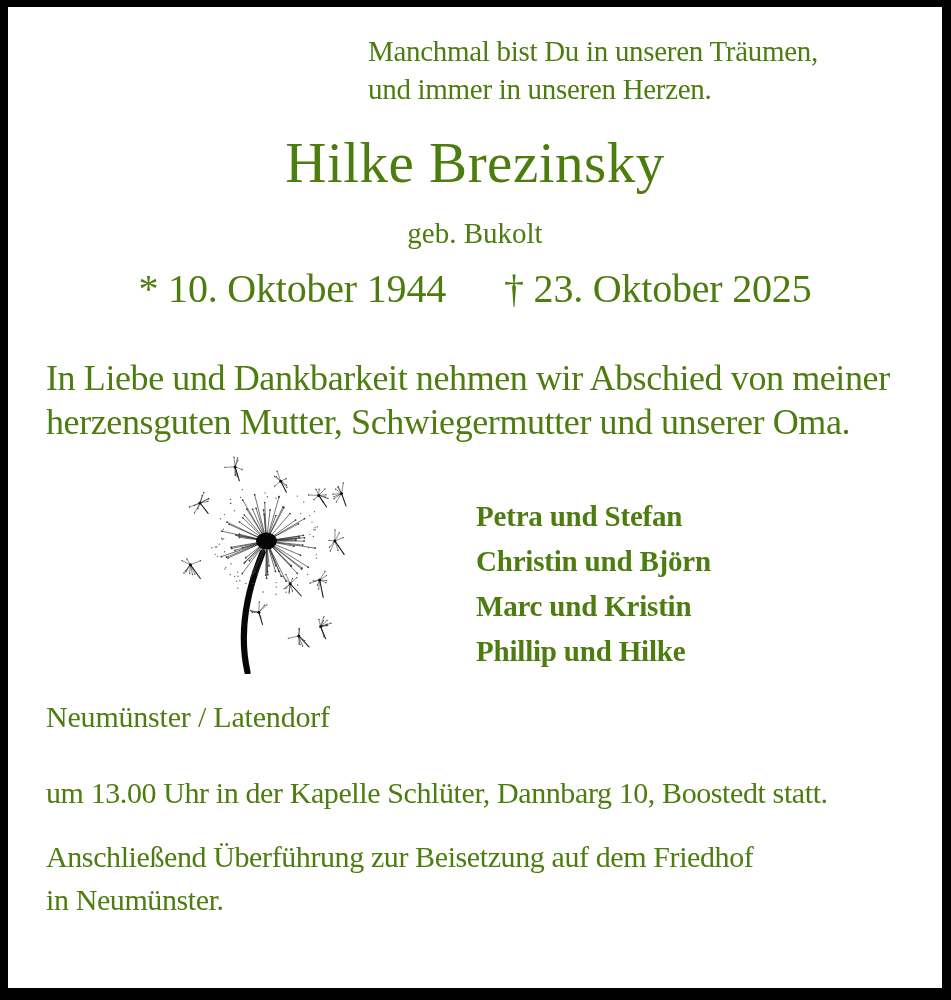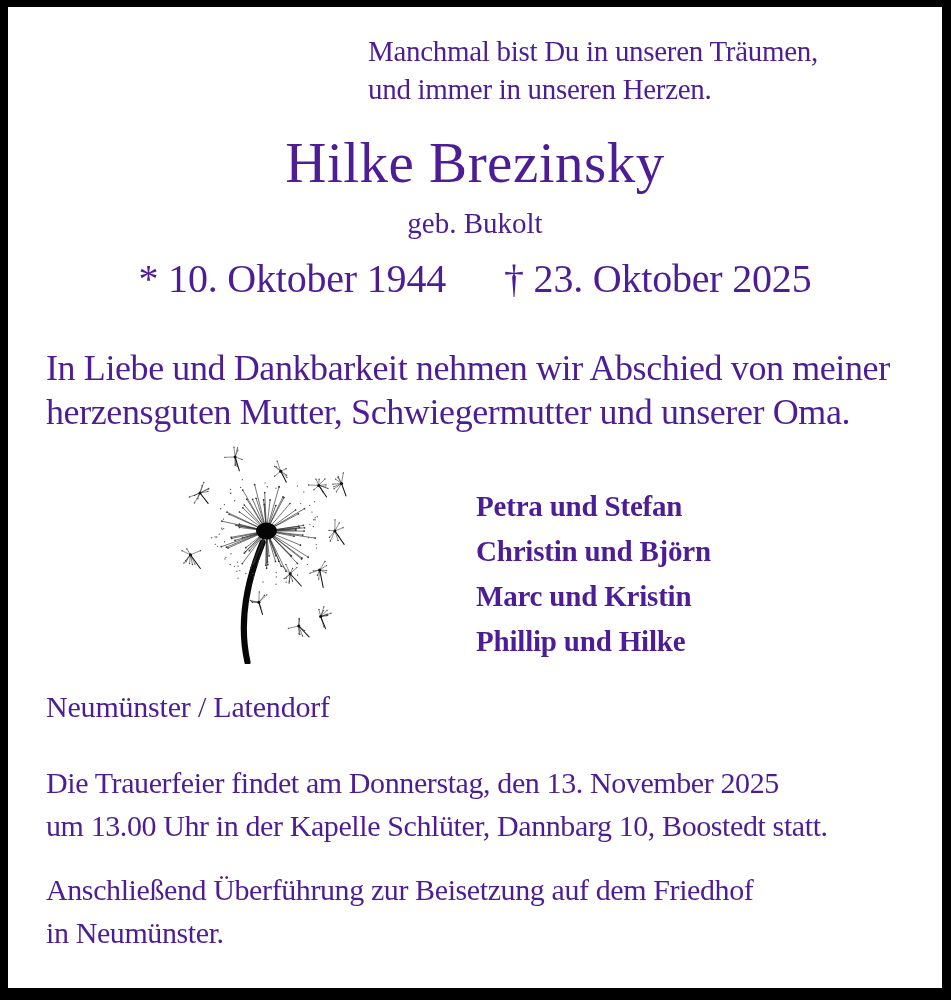--- a/index.html
+++ b/index.html
@@ -10,42 +10,42 @@
   .page {
     position: relative;
     width: 951px;
     height: 1000px;
     box-sizing: border-box;
     background: #ffffff;
     border: solid #000000;
     border-width: 7px 9px 12px 8px;
     overflow: hidden;
     font-family: "Liberation Serif", "DejaVu Serif", serif;
-    color: #4c1d95;
+    color: #4d7c0f;
   }
   .content {
     padding: 25px 38px 0 38px;
   }
   .verse {
     margin-left: 322px;
     font-size: 29px;
     line-height: 38px;
     letter-spacing: -0.3px;
     white-space: nowrap;
   }
   .name {
     margin: 24px 0 0 0;
     text-align: center;
     font-size: 57px;
     font-weight: 400;
     line-height: 62px;
     letter-spacing: 0.5px;
   }
   .maiden {
-    margin-top: 13px;
+    margin-top: 23px;
     text-align: center;
     font-size: 29px;
   }
   .dates {
     margin-top: 15px;
     display: flex;
     justify-content: center;
     gap: 58px;
     font-size: 40px;
     letter-spacing: -0.2px;
@@ -547,21 +547,20 @@
         <div>Petra und Stefan</div>
         <div>Christin und Björn</div>
         <div>Marc und Kristin</div>
         <div>Phillip und Hilke</div>
       </div>
     </div>
 
     <div class="places">Neumünster / Latendorf</div>
 
     <div class="para funeral">
-      <div>Die Trauerfeier findet am Donnerstag, den 13. November 2025</div>
       <div>um 13.00 Uhr in der Kapelle Schlüter, Dannbarg 10, Boostedt statt.</div>
     </div>
 
     <div class="para burial">
       <div>Anschließend Überführung zur Beisetzung auf dem Friedhof</div>
       <div>in Neumünster.</div>
     </div>
 
   </div>
 </div>

